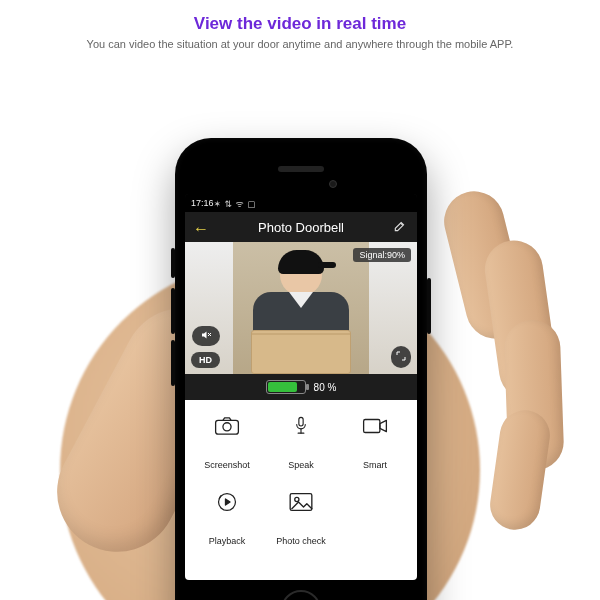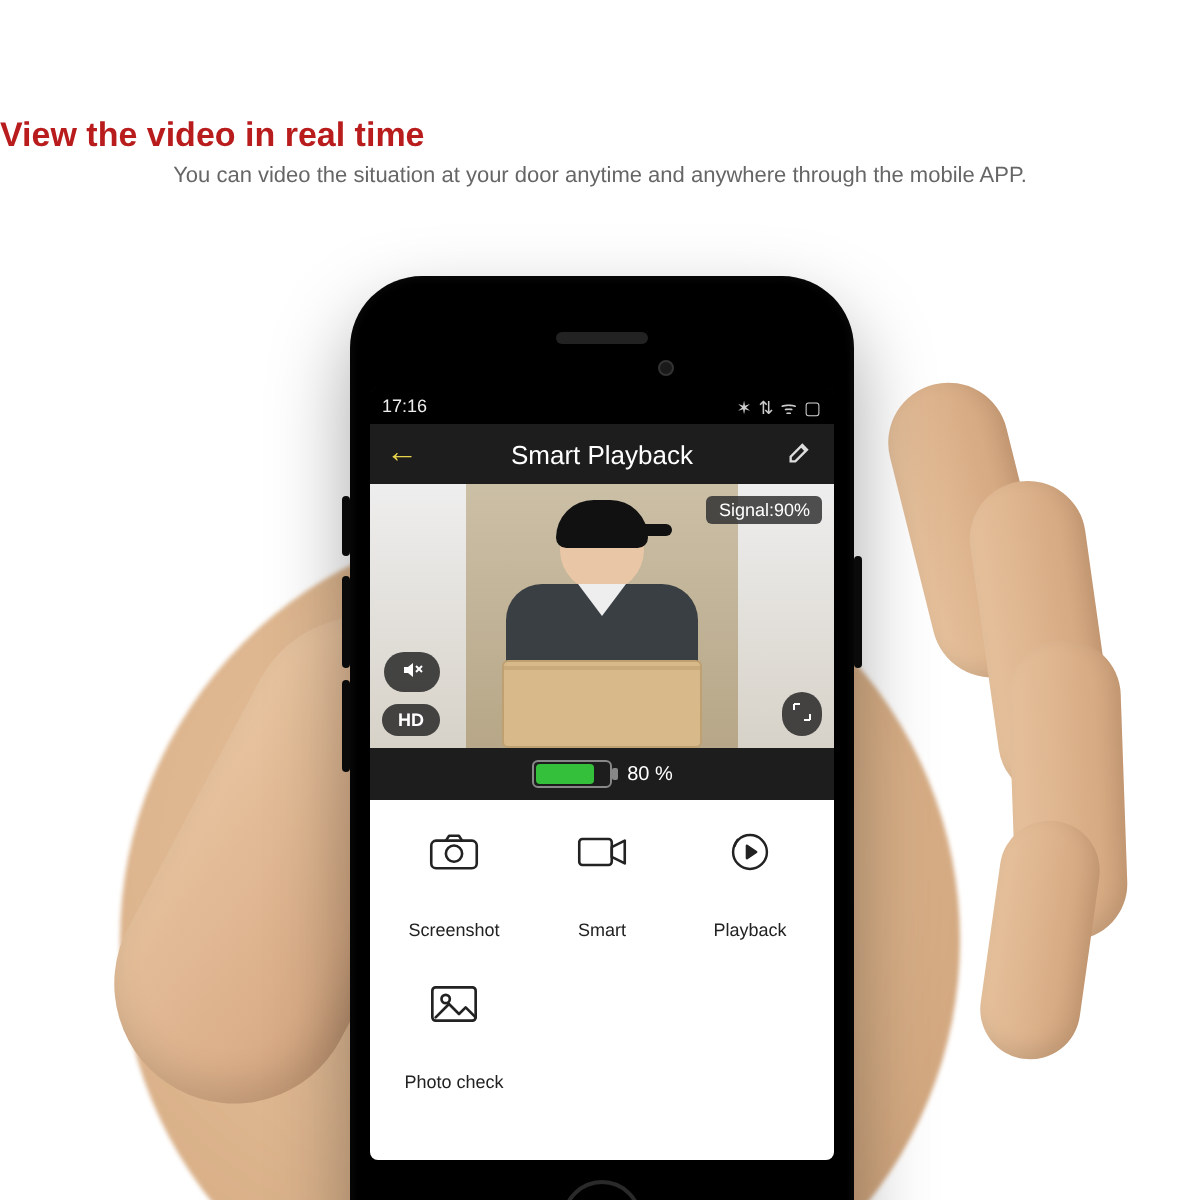--- a/index.html
+++ b/index.html
@@ -3,21 +3,21 @@
 <meta charset="utf-8">
 <style>
   * { box-sizing: border-box; margin: 0; padding: 0; }
   body {
     width: 600px; height: 600px;
     background: #fff;
     font-family: -apple-system, Arial, sans-serif;
     position: relative;
     overflow: hidden;
   }
-  .promo-title { text-align: left; font-weight: 700; font-size: 17px; padding-top: 14px; color: #b91c1c; margin-top: 44px; }
+  .promo-title { text-align: center; font-weight: 700; font-size: 17px; padding-top: 14px; color: #6d28d9; }
   .promo-sub { text-align: center; font-size: 11px; color: #666; padding-top: 4px; }
 
   .hand {
     position: absolute; left: 0; right: 0; top: 60px; bottom: 0;
   }
   
   .palm {
     position: absolute; width: 420px; height: 420px; border-radius: 50%;
     background: radial-gradient(circle at 40% 40%, #e8c4a0, #d9b088 60%, #c79a72);
     left: 60px; top: 200px; filter: blur(1px);
@@ -53,21 +53,21 @@
   .sb-l3{left:-4px;top:202px;width:4px;height:46px;}
   .sb-r{right:-4px;top:140px;width:4px;height:56px;}
 
   .screen {
     position:absolute; left:10px; right:10px; top:56px; bottom:58px;
     background:#111; border-radius:4px; overflow:hidden;
     display:flex; flex-direction:column;
   }
   .statusbar{
     height:18px; background:#000; color:#eee; font-size:9px;
-    display:flex; justify-content:space-between; align-items:center; padding:0 6px;
+    display:flex; justify-content:flex-start; align-items:center; padding:0 6px;
   }
   .status-icons{display:flex;gap:3px;align-items:center;font-size:9px;letter-spacing:.5px;color:#ccc;}
   .titlebar{
     height:30px;background:#1d1d1d;color:#fff;display:flex;align-items:center;justify-content:center;position:relative;font-size:13px;font-weight:500;
   }
   .chev-left{position:absolute;left:8px;color:#e6d24a;font-size:16px;line-height:1;}
   .edit-ic{position:absolute;right:10px;color:#ddd;}
   .edit-ic svg{width:14px;height:14px;stroke:#ddd;fill:none;stroke-width:2;}
 
   .video{
@@ -128,21 +128,21 @@
 
     <div class="screen">
 
       <div class="statusbar">
         <span>17:16</span>
         <span class="status-icons">✶ ⇅ ᯤ ▢</span>
       </div>
 
       <div class="titlebar">
         <span class="chev-left">←</span>
-        <span>Smart Playback</span>
+        <span>Photo Doorbell</span>
         <span class="edit-ic">
           <svg viewBox="0 0 24 24">
               <path d="M4 20h4l10-10-4-4L4 16v4z"></path>
               <path d="M13 7l4 4"></path>
             </svg>
         </span>
       </div>
 
       <div class="video">
         <div class="hall-l"></div>
@@ -191,20 +191,29 @@
       <div class="actions">
         <div class="tile">
           <span><svg viewBox="0 0 32 24">
                 <rect x="2" y="5" width="28" height="17" rx="3"></rect>
                 <path d="M11 5l2-3h6l2 3"></path>
                 <circle cx="16" cy="13" r="5"></circle>
               </svg></span>
           <span>Screenshot</span>
         </div>
         <div class="tile">
+          <span><svg viewBox="0 0 24 28">
+                <rect x="9" y="2" width="6" height="12" rx="3"></rect>
+                <path d="M6 12a6 6 0 0 0 12 0"></path>
+                <line x1="12" y1="18" x2="12" y2="24"></line>
+                <line x1="8" y1="24" x2="16" y2="24"></line>
+              </svg></span>
+          <span>Speak</span>
+        </div>
+        <div class="tile">
           <span><svg viewBox="0 0 32 22">
                 <rect x="2" y="3" width="20" height="16" rx="2"></rect>
                 <path d="M22 8l8-4v14l-8-4z"></path>
               </svg></span>
           <span>Smart</span>
         </div>
         <div class="tile">
           <span><svg viewBox="0 0 26 26">
                 <circle cx="13" cy="13" r="11"></circle>
                 <path d="M11 9l6 4-6 4z" fill="#222"></path>

